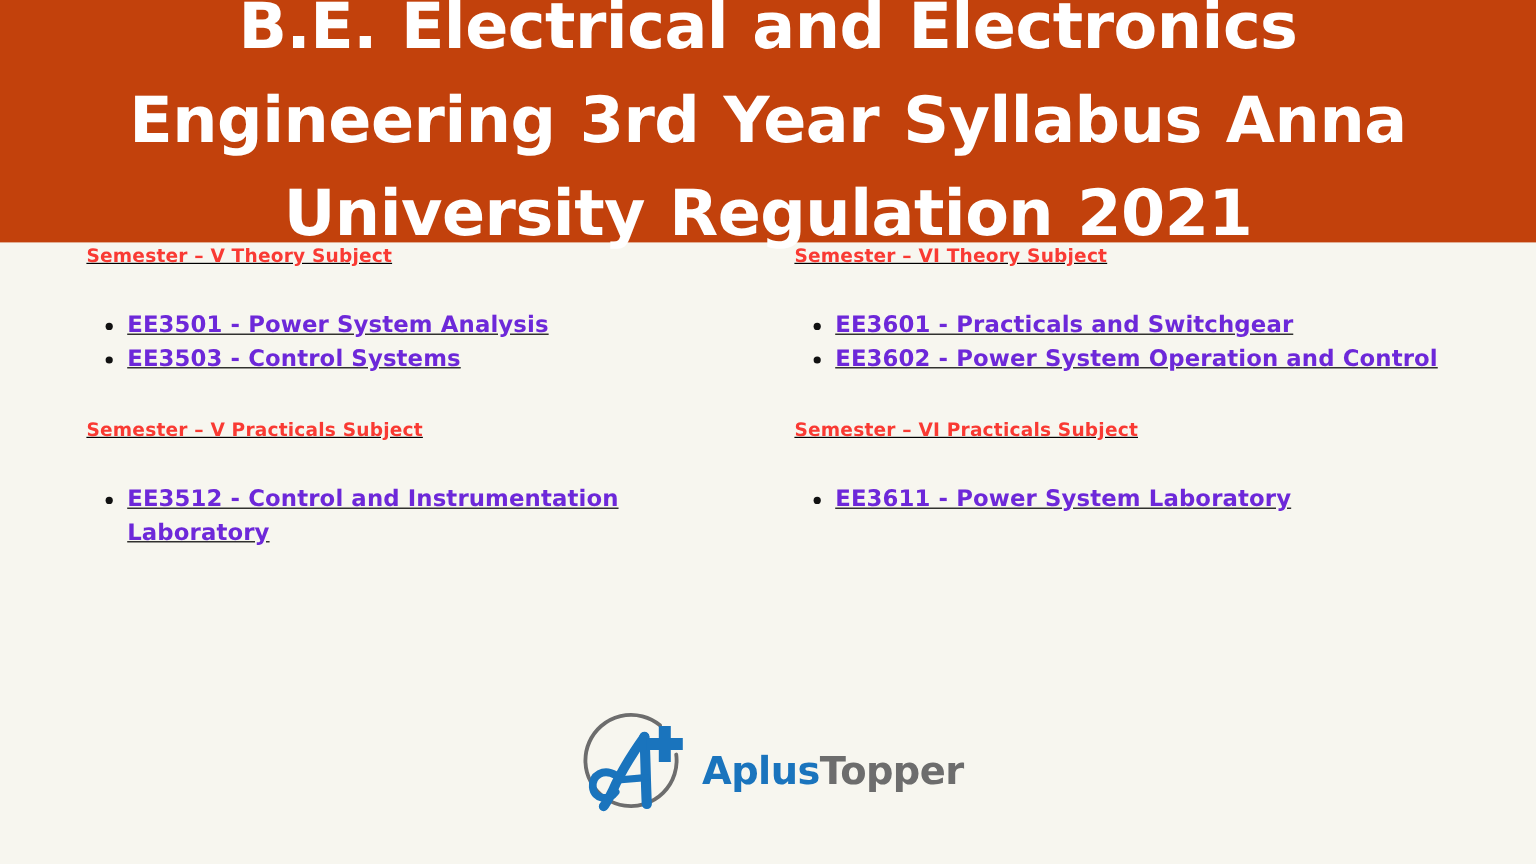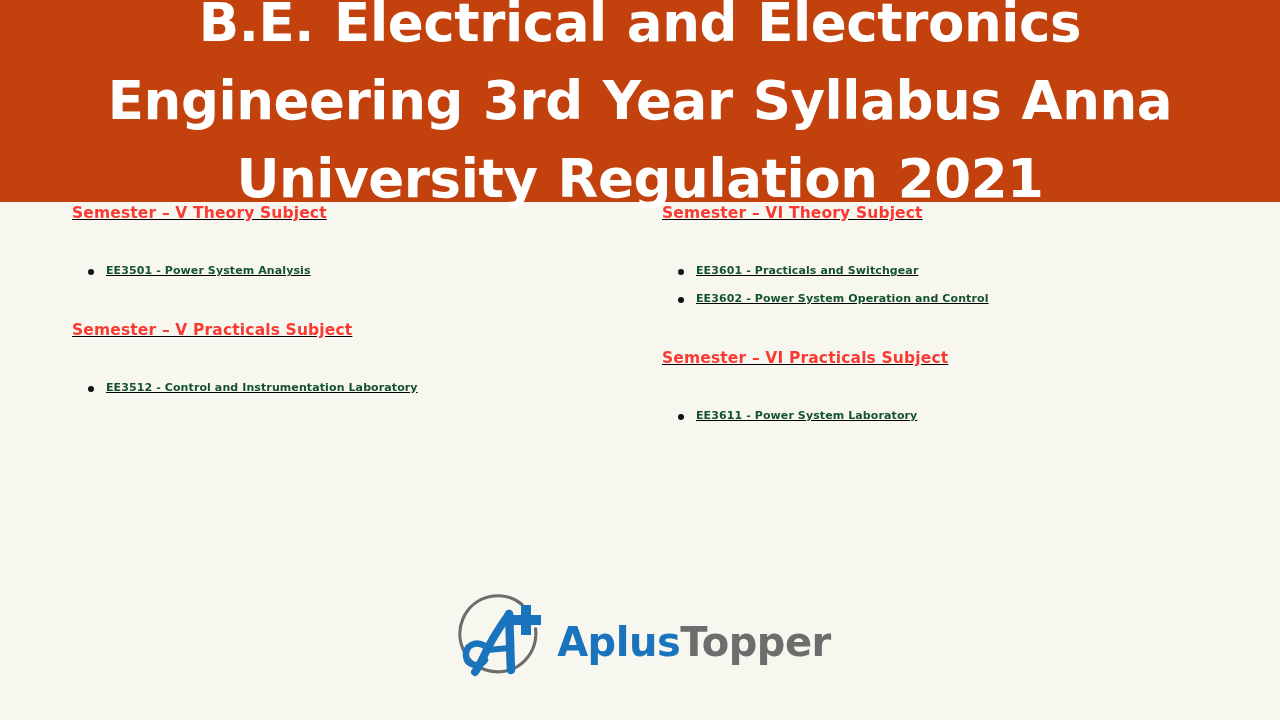--- a/index.html
+++ b/index.html
@@ -76,24 +76,24 @@
   }
 
   .subject-list {
     list-style: none;
     margin: 0;
     padding: 0;
   }
   .subject-item {
     position: relative;
     padding-left: 34px;
-    color: #14532d;
-    font-family: "DejaVu Sans", "Liberation Sans", sans-serif;
-    font-weight: 700;
-    font-size: 11px;
+    color: #6d28d9;
+    font-family: "DejaVu Sans", "Liberation Sans", sans-serif;
+    font-weight: 700;
+    font-size: 19px;
     line-height: 28px;
     letter-spacing: 0.1px;
   }
   .subject-item::before {
     content: "";
     position: absolute;
     left: 16px;
     top: 12px;
     width: 6px;
     height: 6px;
@@ -121,21 +121,21 @@
     display: flex;
     align-items: center;
     gap: 4px;
   }
   .logo-mark {
     display: block;
   }
   .logo-wordmark {
     font-family: "DejaVu Sans", "Liberation Sans", sans-serif;
     font-weight: 700;
-    font-size: 40px;
+    font-size: 32px;
     line-height: 46px;
     letter-spacing: -0.5px;
     white-space: nowrap;
   }
   .logo-word-aplus  { color: #1a74bd; }
   .logo-word-topper { color: #6d6d6d; }
 </style>
 </head>
 <body>
 
@@ -147,20 +147,21 @@
 
   <div class="content">
 
     <div class="column column-left">
 
       <div class="section">
         <div class="section-heading">Semester – V Theory Subject</div>
         <div class="gap-heading-to-list"></div>
         <ul class="subject-list">
           <li class="subject-item">EE3501 - Power System Analysis</li>
+          <li class="subject-item">EE3503 - Control Systems</li>
         </ul>
       </div>
 
       <div class="gap-list-to-heading"></div>
 
       <div class="section">
         <div class="section-heading">Semester – V Practicals Subject</div>
         <div class="gap-heading-to-list-2"></div>
         <ul class="subject-list">
           <li class="subject-item">EE3512 - Control and Instrumentation Laboratory</li>

